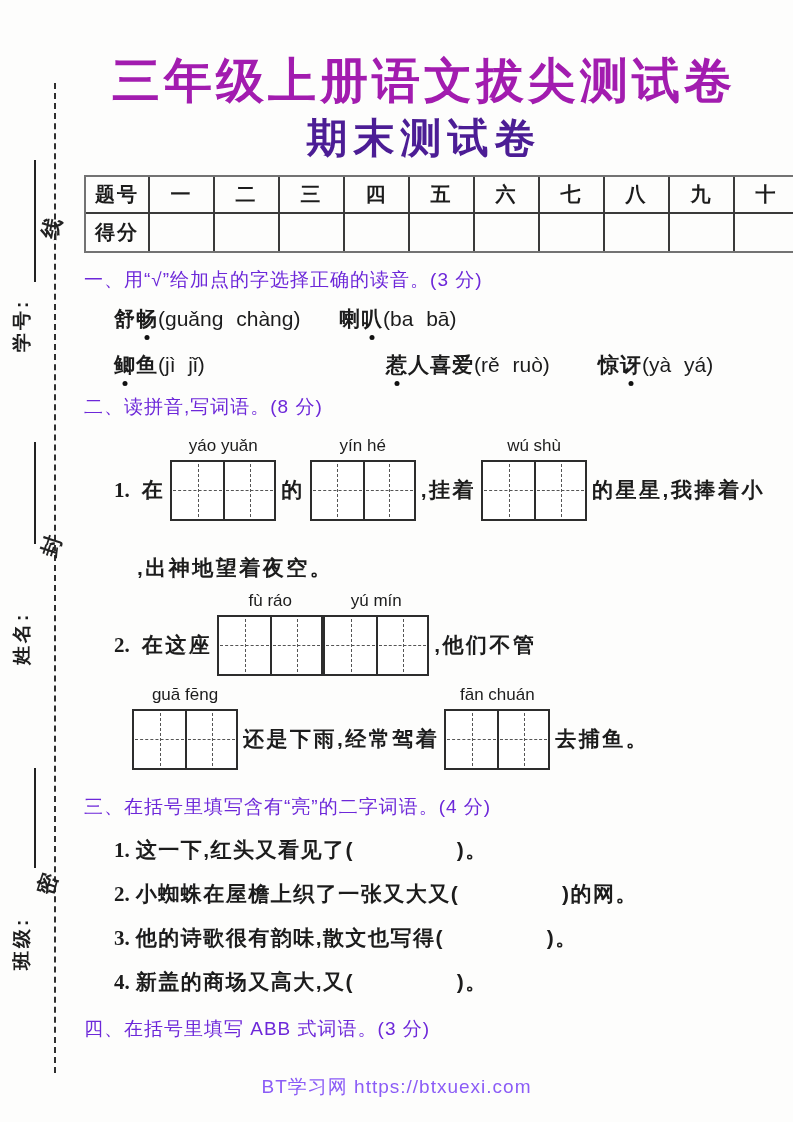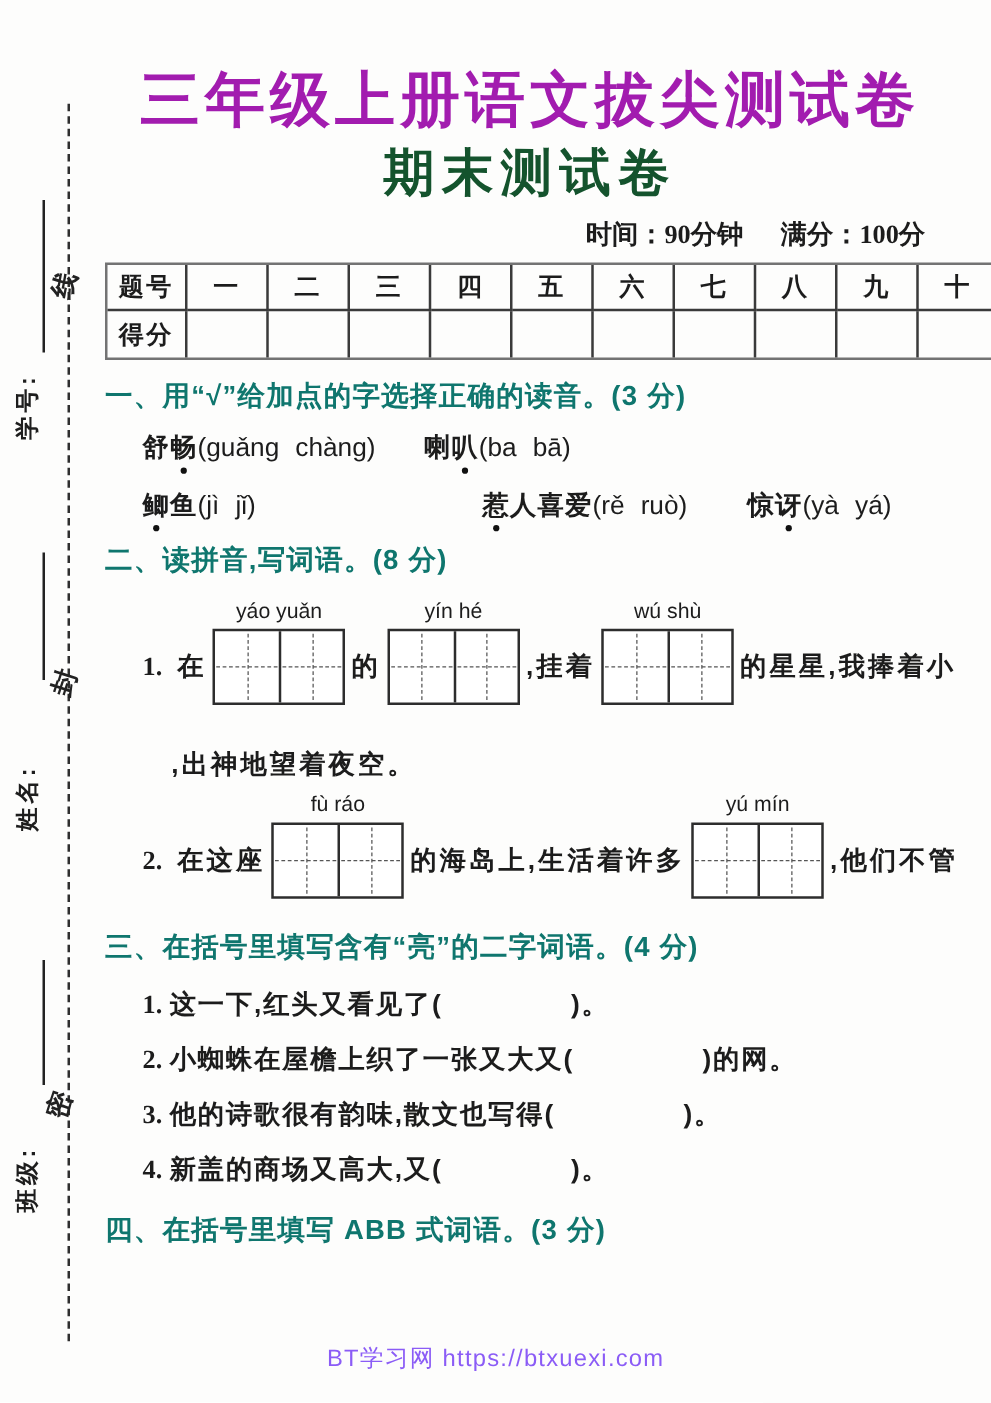--- a/index.html
+++ b/index.html
@@ -44,21 +44,21 @@
   #content { position:absolute; left:84px; top:0; width:680px; }
 
   .title {
     margin-top:54px; text-align:center;
     font-size:48px; font-weight:900; letter-spacing:4px; line-height:1.12;
     color:#a21caf;
   }
   .subtitle {
     margin-top:3px; text-align:center;
     font-family:"Liberation Serif","DejaVu Serif",serif;
-    font-size:41px; font-weight:900; letter-spacing:6px; color:#14532d;
+    font-size:41px; font-weight:900; letter-spacing:6px; color:#4c1d95;
   }
   .time-line {
     margin-top:7px; display:flex; justify-content:flex-end; gap:30px;
     padding-right:24px; font-size:21px; font-weight:600;
     font-family:"Liberation Serif","DejaVu Serif",serif;
   }
 
   
   .score-table { margin-top:9px; width:782px; border:2px solid #737373; }
   .st-row { display:flex; }
@@ -66,21 +66,21 @@
   .c {
     height:37px; flex:1 1 0; border-right:2px solid #3a3a3a;
     display:flex; align-items:center; justify-content:center;
     font-size:20px; letter-spacing:2px; font-weight:600;
   }
   .c.first { flex:0 0 64px; }
   .c.last  { flex:0 0 64px; border-right:none; }
 
   
   .sec-h {
-    font-size:22px; font-weight:700; letter-spacing:1px; color:#0f766e;
+    font-size:19px; font-weight:400; letter-spacing:1px; color:#6d28d9;
   }
   .sh1 { margin-top:14px; }
   .sh2 { margin-top:15px; }
   .sh3 { margin-top:24px; }
   .sh4 { margin-top:20px; }
 
   
   .s1-row {
     display:grid; grid-template-columns:225px 165px auto;
     padding-left:30px; font-size:21px;
@@ -151,24 +151,20 @@
 
   <div class="v-label lb1">学号:</div>
   <div class="v-label lb2">姓名:</div>
   <div class="v-label lb3">班级:</div>
 
   <div id="content">
 
     <div class="title">三年级上册语文拔尖测试卷</div>
     <div class="subtitle">期末测试卷</div>
 
-    <div class="time-line">
-      <span>时间：90分钟</span>
-      <span>满分：100分</span>
-    </div>
 
     <div class="score-table">
       <div class="st-row top">
         <div class="c first">题号</div>
         <div class="c">一</div>
         <div class="c">二</div>
         <div class="c">三</div>
         <div class="c">四</div>
         <div class="c">五</div>
         <div class="c">六</div>
@@ -253,31 +249,48 @@
     <div class="sent next">
       <span class="num">2.</span>
       <span class="t">在这座</span>
       <span class="wbox">
         <span class="py">fù ráo</span>
         <span class="cells">
             <span class="cell"></span>
             <span class="cell"></span>
           </span>
       </span>
-      <span class="t">的海岛上,生活着许多</span>
       <span class="wbox">
         <span class="py">yú mín</span>
         <span class="cells">
             <span class="cell"></span>
             <span class="cell"></span>
           </span>
       </span>
       <span class="t">,他们不管</span>
     </div>
 
+    <div class="sent next cont">
+      <span class="wbox">
+        <span class="py">guā fēng</span>
+        <span class="cells">
+            <span class="cell"></span>
+            <span class="cell"></span>
+          </span>
+      </span>
+      <span class="t">还是下雨,经常驾着</span>
+      <span class="wbox">
+        <span class="py">fān chuán</span>
+        <span class="cells">
+            <span class="cell"></span>
+            <span class="cell"></span>
+          </span>
+      </span>
+      <span class="t">去捕鱼。</span>
+    </div>
 
     <div class="sec-h sh3">三、在括号里填写含有“亮”的二字词语。(4 分)</div>
     <div class="q-line"><span class="num">1.</span><span class="q-text">这一下,红头又看见了(              )。</span></div>
     <div class="q-line"><span class="num">2.</span><span class="q-text">小蜘蛛在屋檐上织了一张又大又(              )的网。</span></div>
     <div class="q-line"><span class="num">3.</span><span class="q-text">他的诗歌很有韵味,散文也写得(              )。</span></div>
     <div class="q-line"><span class="num">4.</span><span class="q-text">新盖的商场又高大,又(              )。</span></div>
 
     <div class="sec-h sh4">四、在括号里填写 ABB 式词语。(3 分)</div>
 
   </div>

